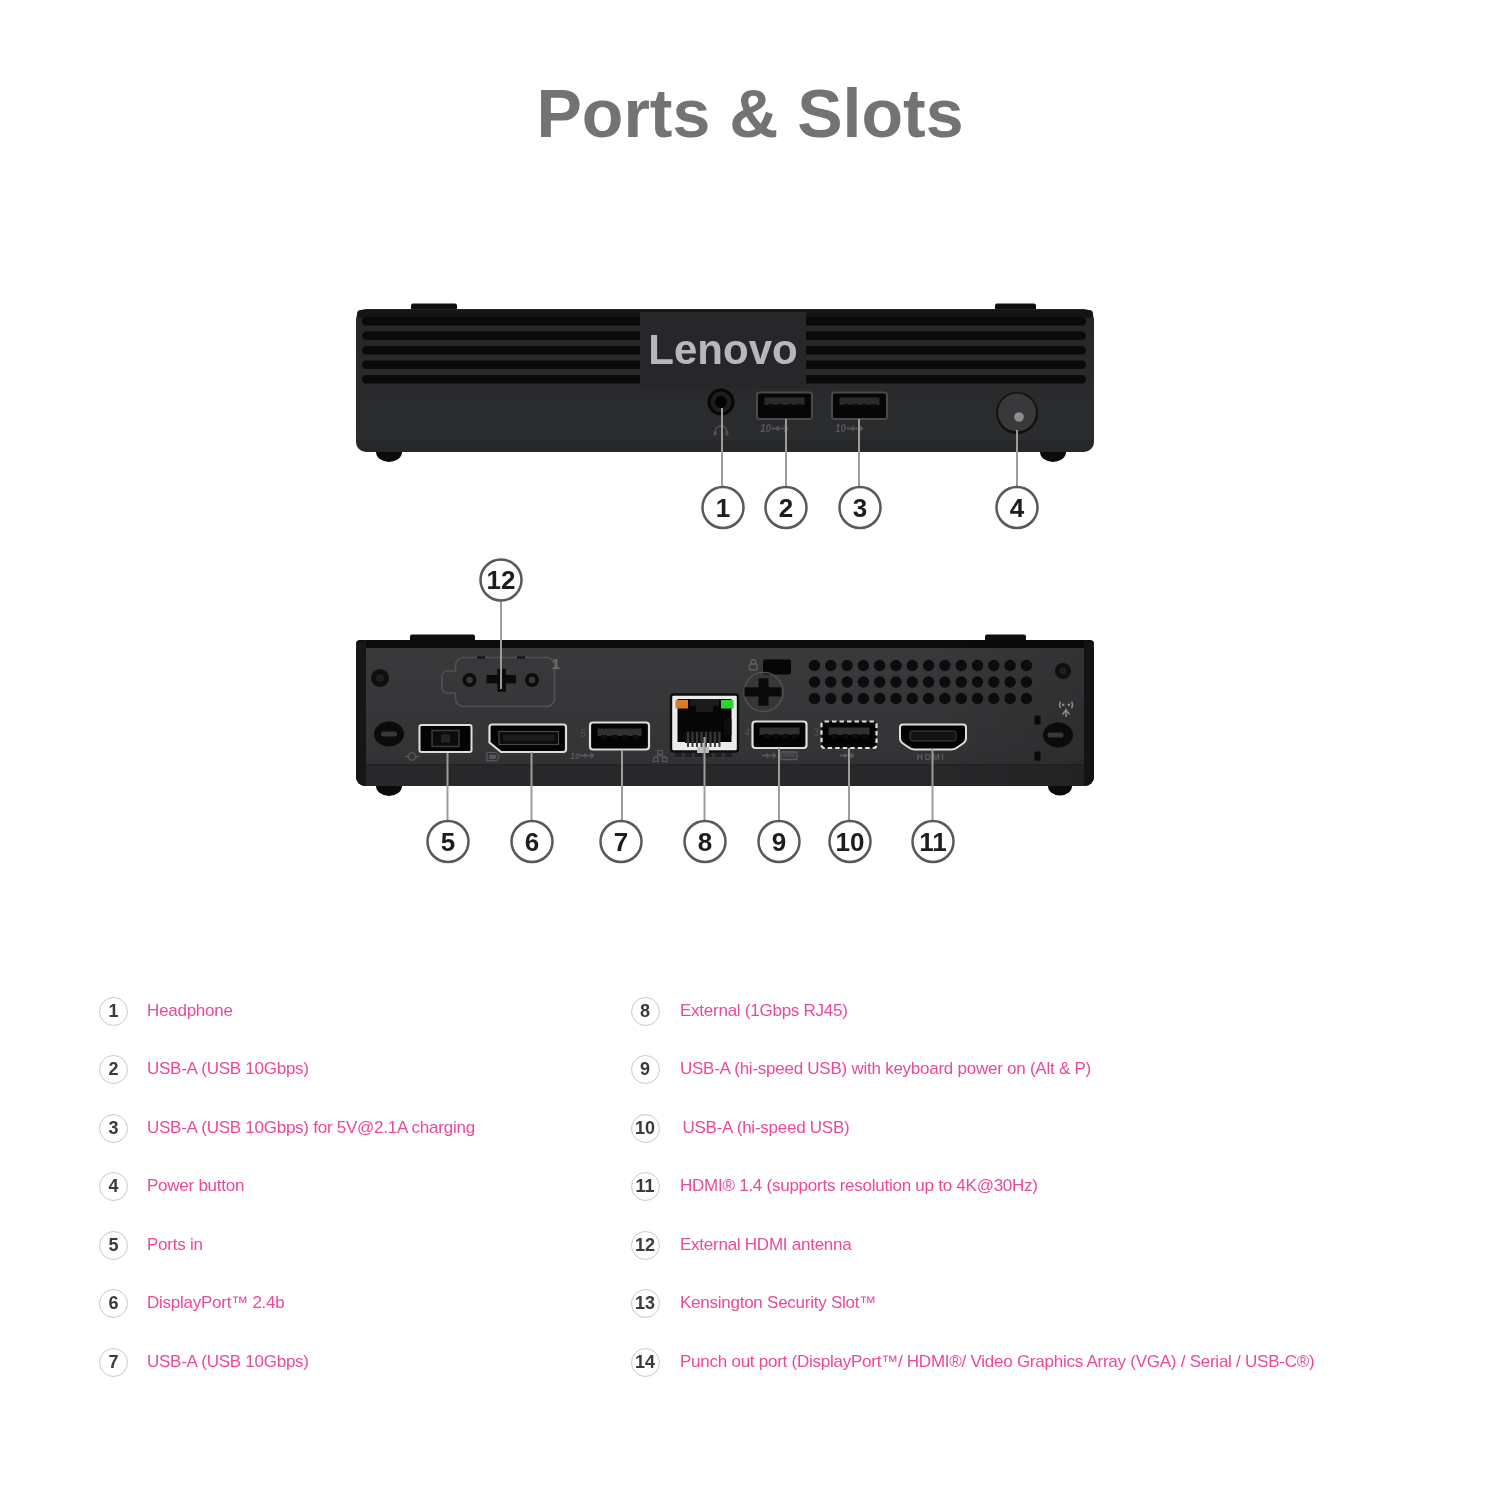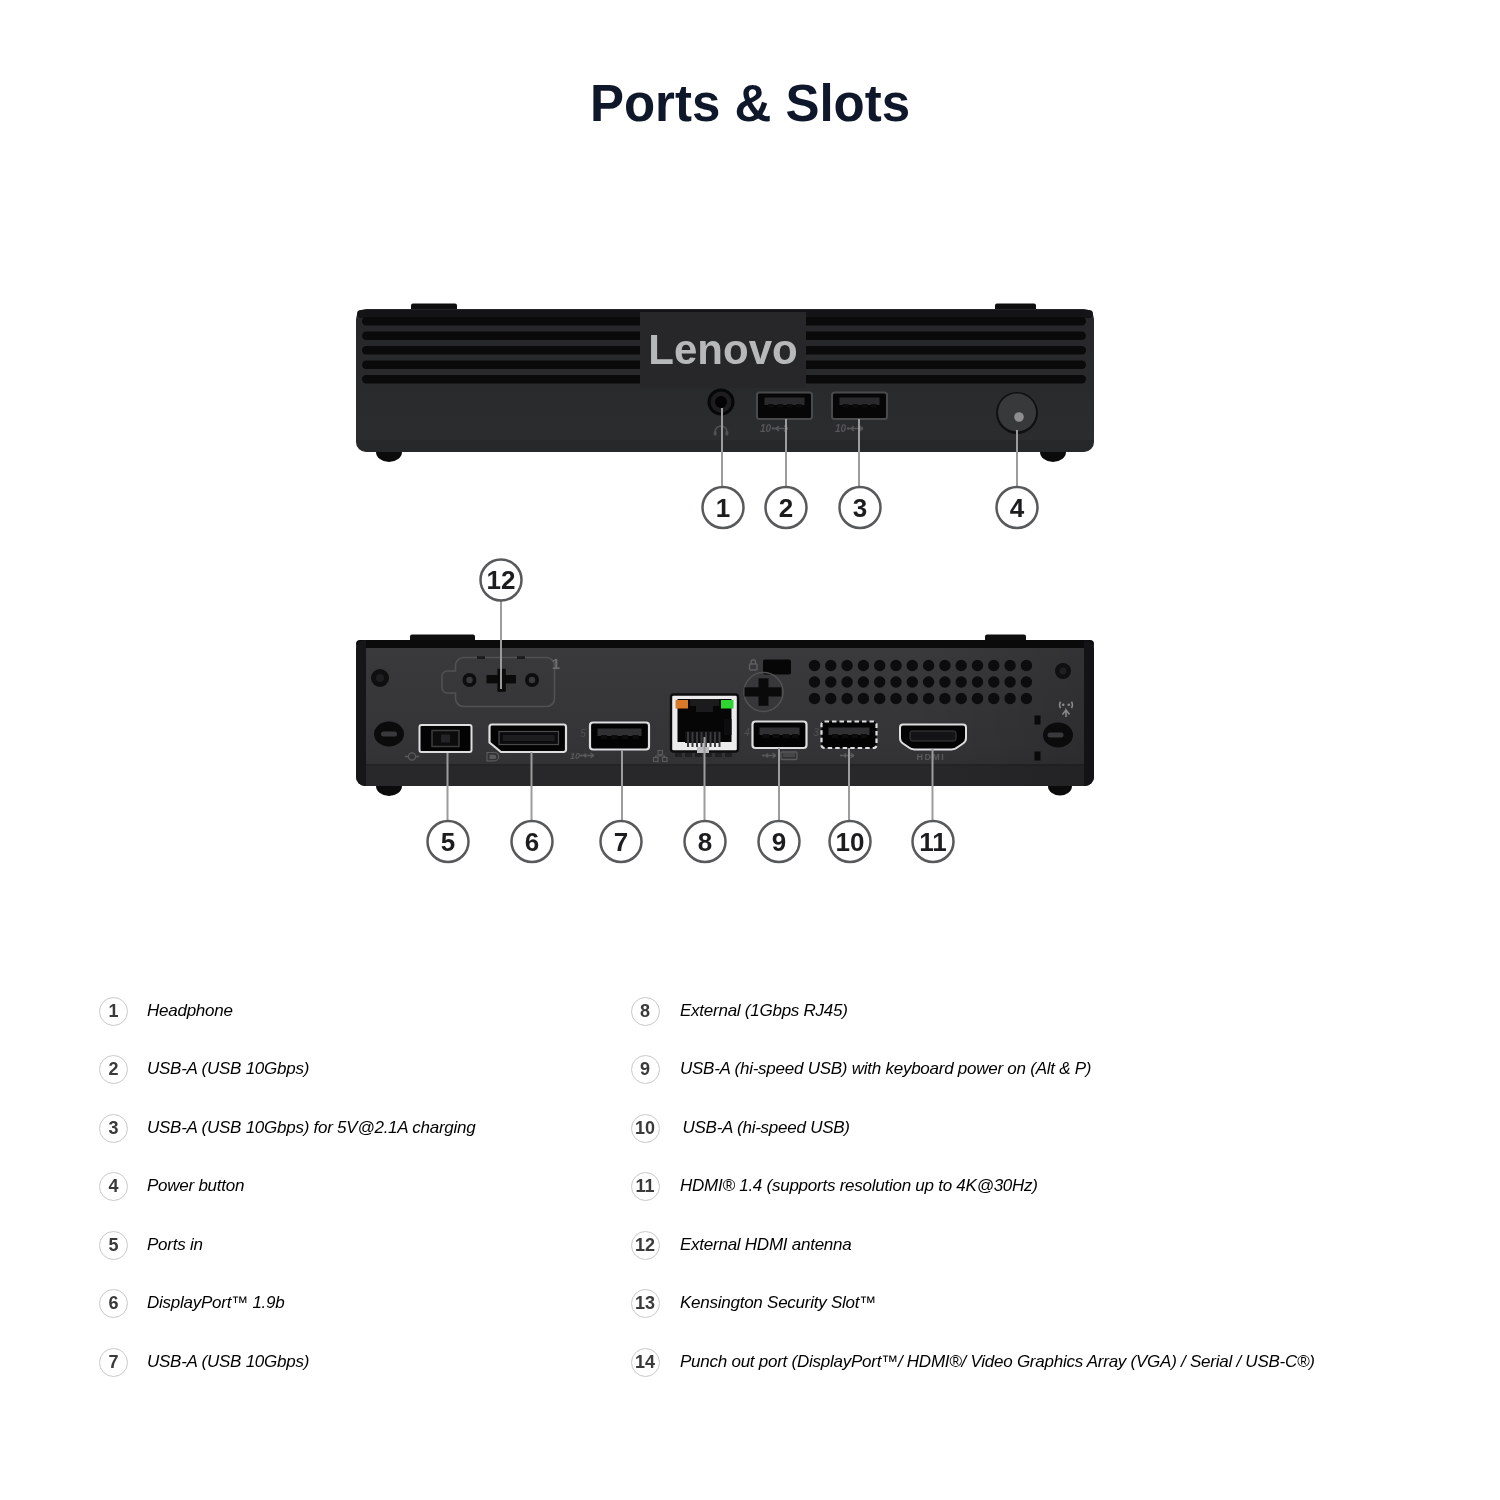--- a/index.html
+++ b/index.html
@@ -1,25 +1,25 @@
 <!DOCTYPE html>
 <html><head>
 <meta charset="utf-8">
 <style>
   html,body{margin:0;padding:0;}
   body{width:1500px;height:1500px;background:#ffffff;position:relative;
        font-family:"Liberation Sans",sans-serif;overflow:hidden;}
   #title{position:absolute;left:0;top:74px;width:1500px;text-align:center;
-         font-size:51px;font-weight:bold;color:#0f172a;letter-spacing:0px;}
+         font-size:68px;font-weight:bold;color:#737373;letter-spacing:0px;}
   #diagram{position:absolute;left:0;top:0;}
   .item{position:absolute;height:30px;}
   .num{position:absolute;left:0;top:0;width:29px;height:29px;border:1.5px solid #c9c9c9;
        border-radius:50%;box-sizing:border-box;text-align:center;line-height:26px;
        font-size:18px;font-weight:bold;color:#3a3a3a;}
-  .lbl{position:absolute;top:4px;font-size:17px;letter-spacing:-0.25px;color:#000000;white-space:nowrap;font-style:italic;}
+  .lbl{position:absolute;top:4px;font-size:17px;letter-spacing:-0.25px;color:#ec4899;white-space:nowrap;}
 </style>
 </head>
 <body>
 <div id="title">Ports &amp; Slots</div>
 <svg id="diagram" width="1500" height="960" viewBox="0 0 1500 960">
   <defs>
     <linearGradient id="gFront" x1="0" y1="0" x2="0" y2="1">
       <stop offset="0" stop-color="#262629"></stop>
       <stop offset="0.55" stop-color="#292a2c"></stop>
       <stop offset="1" stop-color="#2c2d2f"></stop>
@@ -372,21 +372,21 @@
 <div class="item" style="left:99px;top:1172.0px">
       <div class="num">4</div>
       <div class="lbl" style="left:48px">Power button</div>
     </div>
 <div class="item" style="left:99px;top:1230.5px">
       <div class="num">5</div>
       <div class="lbl" style="left:48px">Ports in</div>
     </div>
 <div class="item" style="left:99px;top:1289.0px">
       <div class="num">6</div>
-      <div class="lbl" style="left:48px">DisplayPort™ 1.9b</div>
+      <div class="lbl" style="left:48px">DisplayPort™ 2.4b</div>
     </div>
 <div class="item" style="left:99px;top:1347.5px">
       <div class="num">7</div>
       <div class="lbl" style="left:48px">USB-A (USB 10Gbps)</div>
     </div>
 <div class="item" style="left:630.5px;top:996.5px">
       <div class="num">8</div>
       <div class="lbl" style="left:49.5px">External (1Gbps RJ45)</div>
     </div>
 <div class="item" style="left:630.5px;top:1055.0px">

